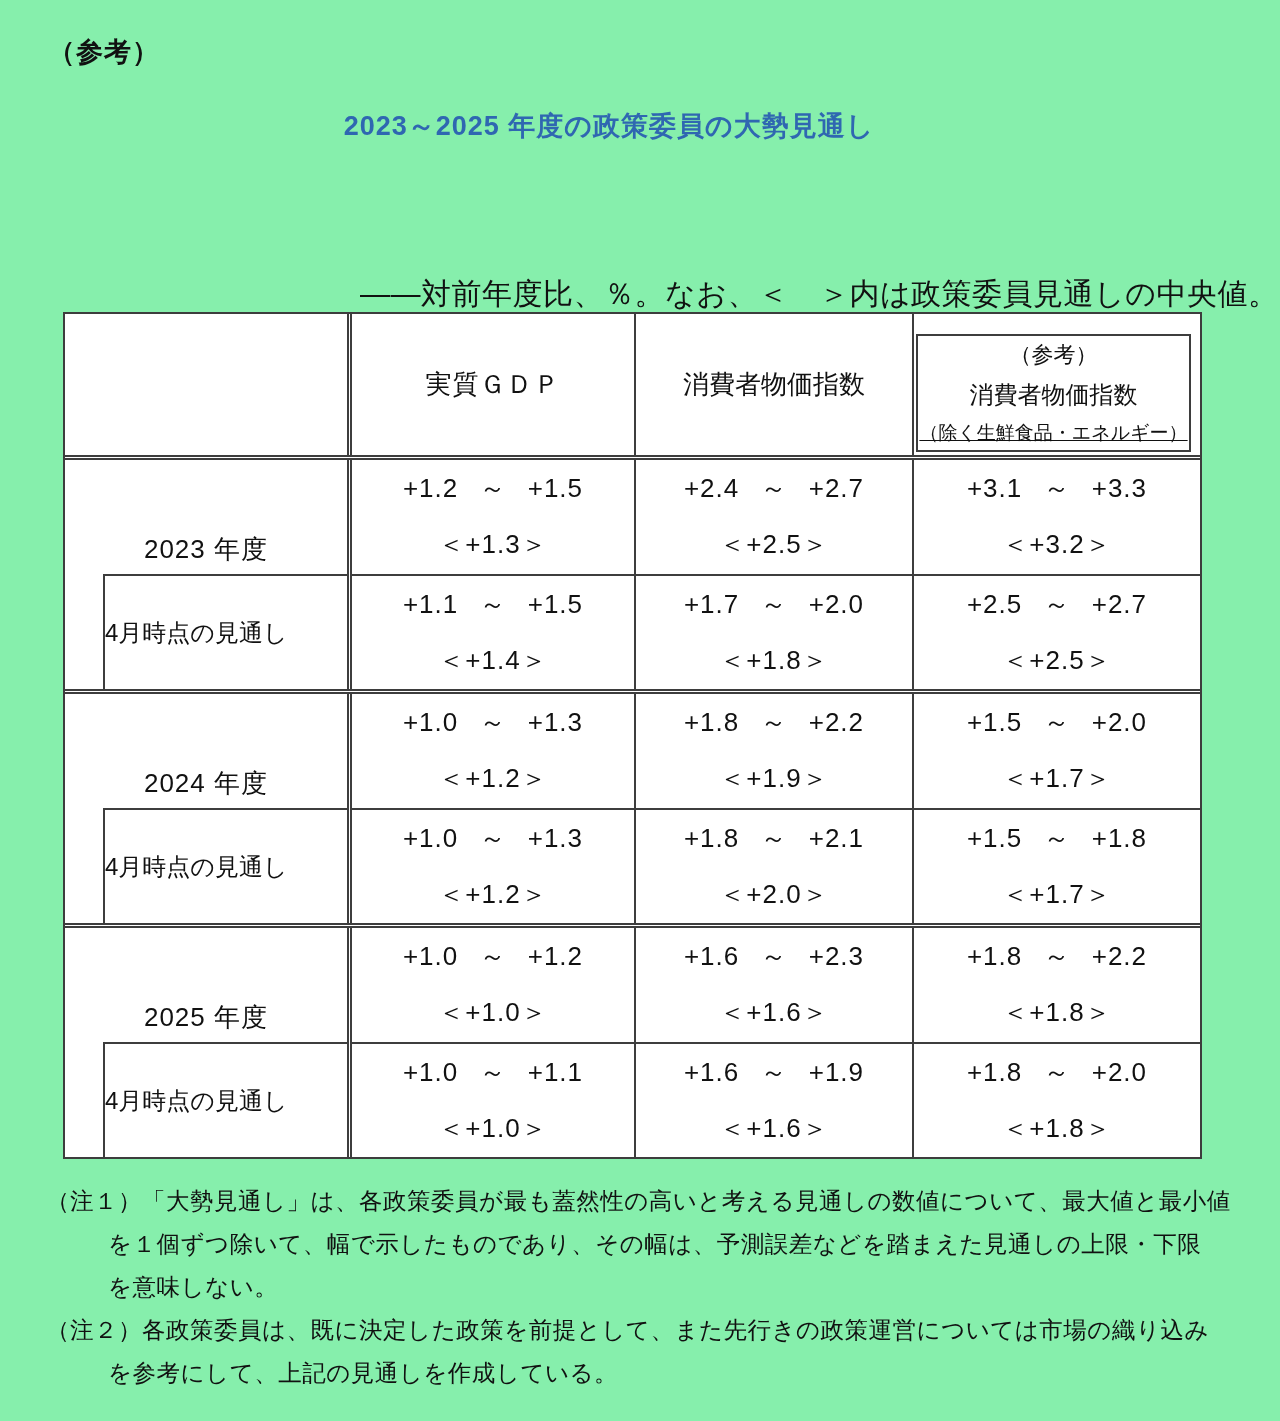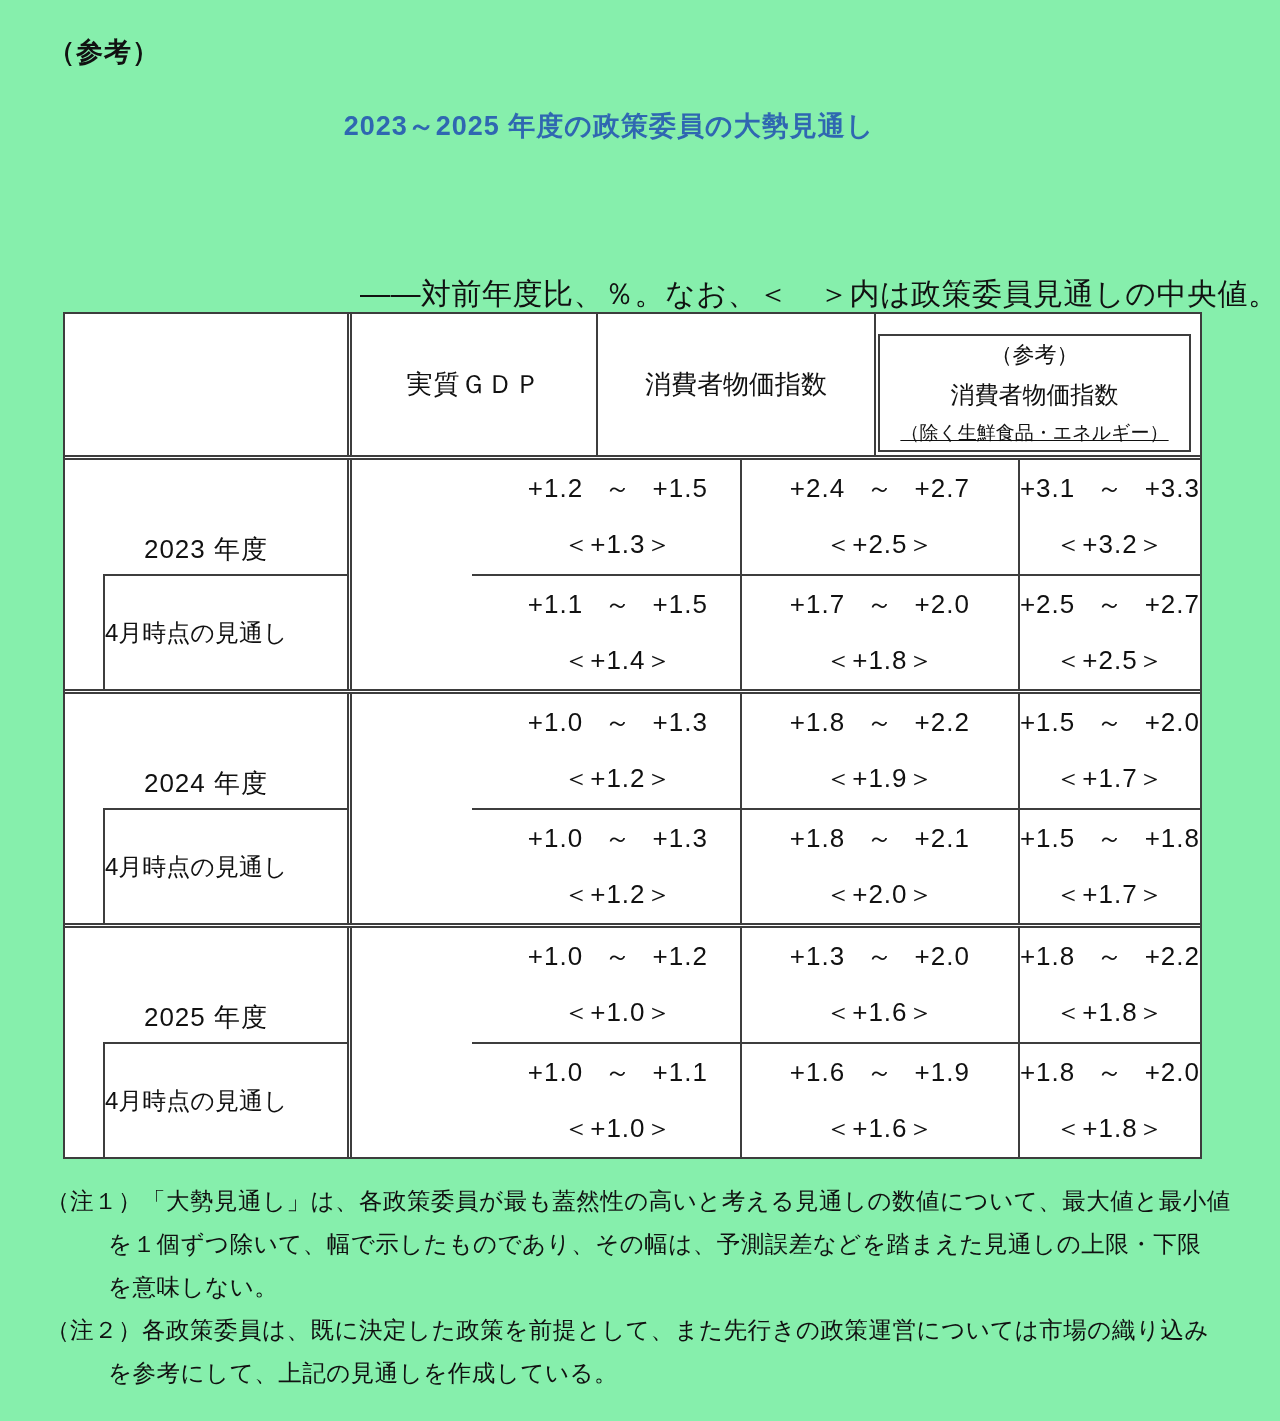--- a/index.html
+++ b/index.html
@@ -14,21 +14,21 @@
     position:absolute; top:108px; left:0; width:1280px; text-align:center;
     transform:translateX(-31px); font-size:27px; font-weight:bold; color:#2f67b1; letter-spacing:1px;
   }
   .unit-note { position:absolute; left:360px; top:274px; font-size:30px; letter-spacing:0.5px; }
 
   
   .tbl { position:absolute; left:63px; top:312px; width:1139px; border:2px solid #3d3d3d; background:#fff; }
   .label-col { width:287px; border-right:5px double #3d3d3d; position:relative; }
   .hrow { display:flex; height:141px; }
   .hcell { display:flex; align-items:center; justify-content:center; }
-  .c-gdp { width:244px; }
+  .c-gdp { width:282px; }
   .c-cpi { width:278px; border-left:2px solid #3d3d3d; }
   .c-ex  { flex:1; border-left:2px solid #3d3d3d; }
   .hcell.c-gdp { font-size:26px; letter-spacing:1px; }
   .hcell.c-cpi { flex-direction:column; gap:17px; font-size:26px; }
   .hcell.c-ex { position:relative; }
   .ex-box {
     position:absolute; left:2px; right:9px; top:20px; bottom:3px;
     border:2px solid #3d3d3d; display:flex; flex-direction:column;
     align-items:center; justify-content:center; gap:9px;
   }
@@ -36,23 +36,23 @@
   .ex-name { font-size:24px; }
   .ex-detail { font-size:19px;text-decoration:underline; }
 
   .group { display:flex; height:234px; border-top:5px double #3d3d3d; }
   .year-label { height:114px; display:flex; align-items:center; justify-content:center; font-size:26px; letter-spacing:1px;margin-top:32px; }
   .april-box {
     position:absolute; left:38px; right:0; top:114px; bottom:0;
     border-top:2px solid #3d3d3d; border-left:2px solid #3d3d3d;
     display:flex; align-items:center; justify-content:flex-start; font-size:24px;
   }
-  .cols { flex:1; display:flex; flex-direction:column;align-items:flex-end; }
+  .cols { flex:1; display:flex; flex-direction:column; }
   .drow { flex:1; display:flex; }
-  .drow.april { border-top:2px solid #3d3d3d;padding-left:24px; }
+  .drow.april { border-top:2px solid #3d3d3d; }
   .dcell { display:flex; flex-direction:column; align-items:center; justify-content:center; gap:21px; }
   .range { font-size:26px; word-spacing:13px; letter-spacing:1px; }
   .median { font-size:26px; letter-spacing:1px; }
 
   
   .notes { position:absolute; left:46px; top:1180px; width:1200px; font-size:23.5px; line-height:43px; letter-spacing:0.5px; }
   .note-cont { padding-left:62px; }
 </style>
 </head>
 <body>
@@ -167,21 +167,21 @@
           <span>4月時点の見通し</span>
         </div>
       </div>
       <div class="cols">
         <div class="drow">
           <div class="dcell c-gdp">
             <div class="range">+1.0 ～ +1.2</div>
             <div class="median">＜+1.0＞</div>
           </div>
           <div class="dcell c-cpi">
-            <div class="range">+1.3 ～ +2.0</div>
+            <div class="range">+1.6 ～ +2.3</div>
             <div class="median">＜+1.6＞</div>
           </div>
           <div class="dcell c-ex">
             <div class="range">+1.8 ～ +2.2</div>
             <div class="median">＜+1.8＞</div>
           </div>
         </div>
         <div class="drow april">
           <div class="dcell c-gdp">
             <div class="range">+1.0 ～ +1.1</div>

